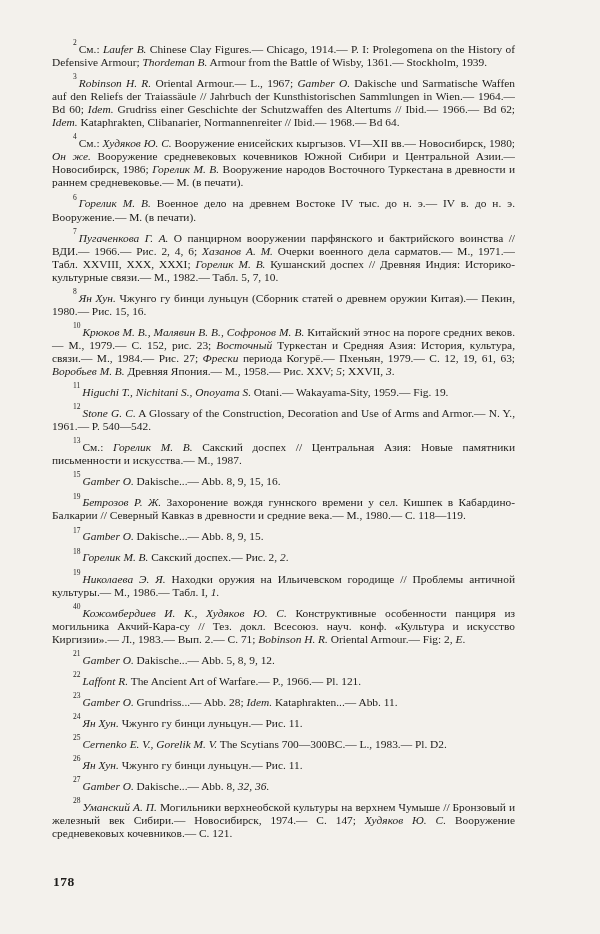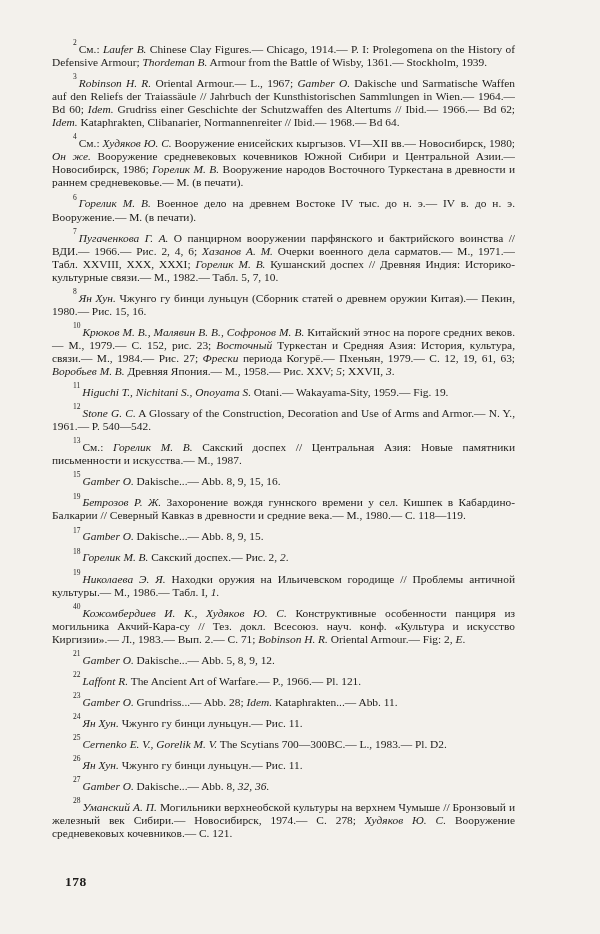--- a/index.html
+++ b/index.html
@@ -37,21 +37,20 @@
     top: -3px;
     padding-right: 2px;
     font-style: normal;
   }
   .pagenum {
     position: absolute;
     left: 53px; top: 874px;
     font-weight: bold;
     font-size: 13.5px;
     letter-spacing: 0.5px;
-    margin-left: 12px;
   }
 </style>
 </head>
 <body>
 
 <div class="page">
   <div class="textblock">
       <p class="fn"><sup class="num">2</sup><span>См.: </span><i>Laufer B.</i><span> Chinese Clay Figures.— Chicago, 1914.— P. I: Prolegomena on the History of Defensive Armour; </span><i>Thordeman B.</i><span> Armour from the Battle of Wisby, 1361.— Stockholm, 1939.</span></p>
       <p class="fn"><sup class="num">3</sup><i>Robinson H. R.</i><span> Oriental Armour.— L., 1967; </span><i>Gamber O.</i><span> Dakische und Sarmatische Waffen auf den Reliefs der Traiassäule // Jahrbuch der Kunsthistorischen Sammlungen in Wien.— 1964.— Bd 60; </span><i>Idem.</i><span> Grudriss einer Geschichte der Schutzwaffen des Altertums // Ibid.— 1966.— Bd 62; </span><i>Idem.</i><span> Kataphrakten, Clibanarier, Normannenreiter // Ibid.— 1968.— Bd 64.</span></p>
       <p class="fn"><sup class="num">4</sup><span>См.: </span><i>Худяков Ю. С.</i><span> Вооружение енисейских кыргызов. VI—XII вв.— Новосибирск, 1980; </span><i>Он же.</i><span> Вооружение средневековых кочевников Южной Сибири и Центральной Азии.— Новосибирск, 1986; </span><i>Горелик М. В.</i><span> Вооружение народов Восточного Туркестана в древности и раннем средневековье.— М. (в печати).</span></p>
@@ -68,16 +67,16 @@
       <p class="fn"><sup class="num">18</sup><i>Горелик М. В.</i><span> Сакский доспех.— Рис. 2, </span><i>2</i><span>.</span></p>
       <p class="fn"><sup class="num">19</sup><i>Николаева Э. Я.</i><span> Находки оружия на Ильичевском городище // Проблемы античной культуры.— М., 1986.— Табл. I, </span><i>1</i><span>.</span></p>
       <p class="fn"><sup class="num">40</sup><i>Кожомбердиев И. К., Худяков Ю. С.</i><span> Конструктивные особенности панциря из могильника Акчий-Кара-су // Тез. докл. Всесоюз. науч. конф. «Культура и искусство Киргизии».— Л., 1983.— Вып. 2.— С. 71; </span><i>Bobinson H. R.</i><span> Oriental Armour.— Fig: 2, </span><i>E</i><span>.</span></p>
       <p class="fn"><sup class="num">21</sup><i>Gamber O.</i><span> Dakische...— Abb. 5, 8, 9, 12.</span></p>
       <p class="fn"><sup class="num">22</sup><i>Laffont R.</i><span> The Ancient Art of Warfare.— P., 1966.— Pl. 121.</span></p>
       <p class="fn"><sup class="num">23</sup><i>Gamber O.</i><span> Grundriss...— Abb. 28; </span><i>Idem.</i><span> Kataphrakten...— Abb. 11.</span></p>
       <p class="fn"><sup class="num">24</sup><i>Ян Хун.</i><span> Чжунго гу бинци луньцун.— Рис. 11.</span></p>
       <p class="fn"><sup class="num">25</sup><i>Cernenko E. V., Gorelik M. V.</i><span> The Scytians 700—300BC.— L., 1983.— Pl. D2.</span></p>
       <p class="fn"><sup class="num">26</sup><i>Ян Хун.</i><span> Чжунго гу бинци луньцун.— Рис. 11.</span></p>
       <p class="fn"><sup class="num">27</sup><i>Gamber O.</i><span> Dakische...— Abb. 8, </span><i>32, 36</i><span>.</span></p>
-      <p class="fn"><sup class="num">28</sup><i>Уманский А. П.</i><span> Могильники верхнеобской культуры на верхнем Чумыше // Бронзовый и железный век Сибири.— Новосибирск, 1974.— С. 278; </span><i>Худяков Ю. С.</i><span> Вооружение средневековых кочевников.— С. 121.</span></p>
+      <p class="fn"><sup class="num">28</sup><i>Уманский А. П.</i><span> Могильники верхнеобской культуры на верхнем Чумыше // Бронзовый и железный век Сибири.— Новосибирск, 1974.— С. 147; </span><i>Худяков Ю. С.</i><span> Вооружение средневековых кочевников.— С. 121.</span></p>
     </div>
   <div class="pagenum">178</div>
 </div>
 
 </body></html>

